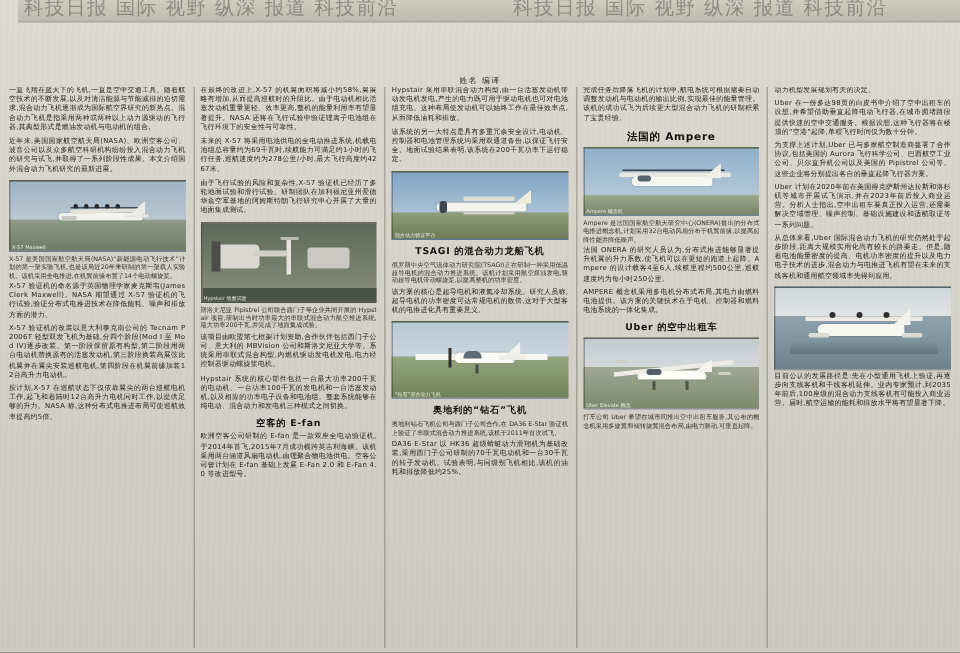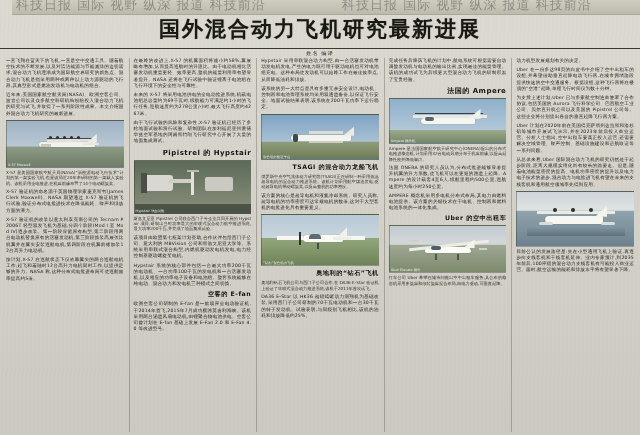--- a/index.html
+++ b/index.html
@@ -92,21 +92,21 @@
     color: #23221c;
     text-align: justify;
     margin: 0 0 3px 0;
     word-break: break-all;
     letter-spacing: 0.2px;
   }
   .sub {
     font-size: 7px;
     font-weight: bold;
     color: #14130f;
-    text-align: right;
+    text-align: center;
     margin: 3px 0 2px 0;
     letter-spacing: 0.5px;
   }
   .sub.small { font-size: 6.2px; }
   .cap {
     font-size: 4.2px;
     line-height: 5.4px;
     color: #33322b;
     text-align: justify;
     margin: 2px 0 3px 0;
@@ -150,23 +150,20 @@
 </head>
 <body>
 
 <div class="page">
 
   <div class="top-band">
     <div class="ghost" style="left:4px;">科技日报 国际 视野 纵深 报道 科技前沿</div>
     <div class="ghost" style="left:330px;">科技日报 国际 视野 纵深 报道 科技前沿</div>
   </div>
 
-  <div class="masthead">
-    <div class="title">国外混合动力飞机研究最新进展</div>
-  </div>
   <div class="byline">姓名  编译</div>
 
   <div class="cols">
 
     <div class="col">
       <p class="para">一直飞翔在蓝天下的飞机,一直是空中交通工具。随着航空技术的不断发展,以及对清洁能源与节能减排的迫切需求,混合动力飞机逐渐成为国际航空界研究的新热点。混合动力飞机是指采用两种或两种以上动力源驱动的飞行器,其典型形式是燃油发动机与电动机的组合。</p>
       <p class="para">近年来,美国国家航空航天局(NASA)、欧洲空客公司、波音公司以及众多航空科研机构纷纷投入混合动力飞机的研究与试飞,并取得了一系列阶段性成果。本文介绍国外混合动力飞机研究的最新进展。</p>
 
       <div class="photo" style="height:46px;background:linear-gradient(180deg,#9fb4c6 0%,#b9c7d2 55%,#8d9a87 56%,#6f7d66 100%);">
         <div class="plane" style="width:86px;height:26px;">
@@ -188,21 +185,20 @@
       <p class="cap">X-57 是美国国家航空航天局(NASA)“新能源电动飞行技术”计划的第一架实验飞机,也是该局近20年来研制的第一架载人实验机。该机采用全电推进,在机翼前缘布置了14个电动螺旋桨。</p>
       <p class="para">X-57 验证机的命名源于英国物理学家麦克斯韦(James Clerk Maxwell)。NASA 期望通过 X-57 验证机的飞行试验,验证分布式电推进技术在降低能耗、噪声和排放方面的潜力。</p>
       <p class="para">X-57 验证机的改装以意大利泰克南公司的 Tecnam P2006T 轻型双发飞机为基础,分四个阶段(Mod I 至 Mod IV)逐步改装。第一阶段保留原有构型,第二阶段用两台电动机替换原有的活塞发动机,第三阶段换装高展弦比机翼并在翼尖安装巡航电机,第四阶段在机翼前缘加装12台高升力电动机。</p>
       <p class="para">按计划,X-57 在巡航状态下仅依靠翼尖的两台巡航电机工作,起飞和着陆时12台高升力电机同时工作,以提供足够的升力。NASA 称,这种分布式电推进布局可使巡航效率提高约5倍。</p>
     </div>
 
     <div class="col">
       <p class="para">在最终的改进上,X-57 的机翼面积将减小约58%,翼展略有增加,从而提高巡航时的升阻比。由于电动机相比活塞发动机重量更轻、效率更高,整机的能量利用率有望显著提升。NASA 还将在飞行试验中验证锂离子电池组在飞行环境下的安全性与可靠性。</p>
       <p class="para">未来的 X-57 将采用电池供电的全电动推进系统,机载电池组总容量约为69千瓦时,续航能力可满足约1小时的飞行任务,巡航速度约为278公里/小时,最大飞行高度约4267米。</p>
       <p class="para">由于飞行试验的风险和复杂性,X-57 验证机已经历了多轮地面试验和滑行试验。研制团队在加利福尼亚州爱德华兹空军基地的阿姆斯特朗飞行研究中心开展了大量的地面集成测试。</p>
-      <div class="sub">Pipistrel 的 Hypstair</div>
 
       <div class="photo" style="height:52px;background:linear-gradient(180deg,#5d6a5a 0%,#6e7a66 40%,#8a8f7d 100%);">
         <div style="position:absolute;left:8px;top:14px;width:30px;height:16px;background:#d8d8d0;border-radius:3px;"></div>
         <div style="position:absolute;left:6px;top:12px;width:6px;height:20px;background:#4e4e48;"></div>
         <div style="position:absolute;left:34px;top:18px;width:22px;height:4px;background:#cfcfc6;"></div>
         <div style="position:absolute;left:56px;top:10px;width:3px;height:24px;background:#e3e3db;"></div>
         <div style="position:absolute;left:52px;top:9px;width:12px;height:2px;background:#b9b9b0;"></div>
         <div style="position:absolute;left:70px;top:16px;width:28px;height:14px;background:#cacac2;border-radius:2px;"></div>
         <div style="position:absolute;left:0;bottom:0;width:100%;height:9px;background:#4b5246;"></div>
         <div class="tag">Hypstair 地面试验</div>

